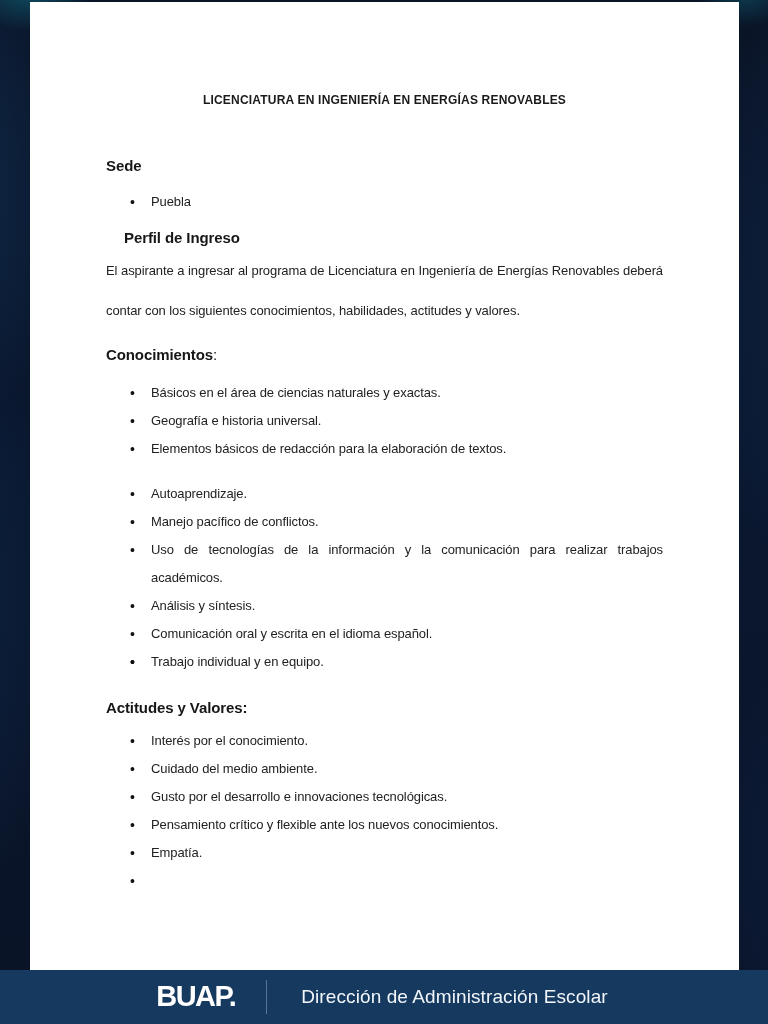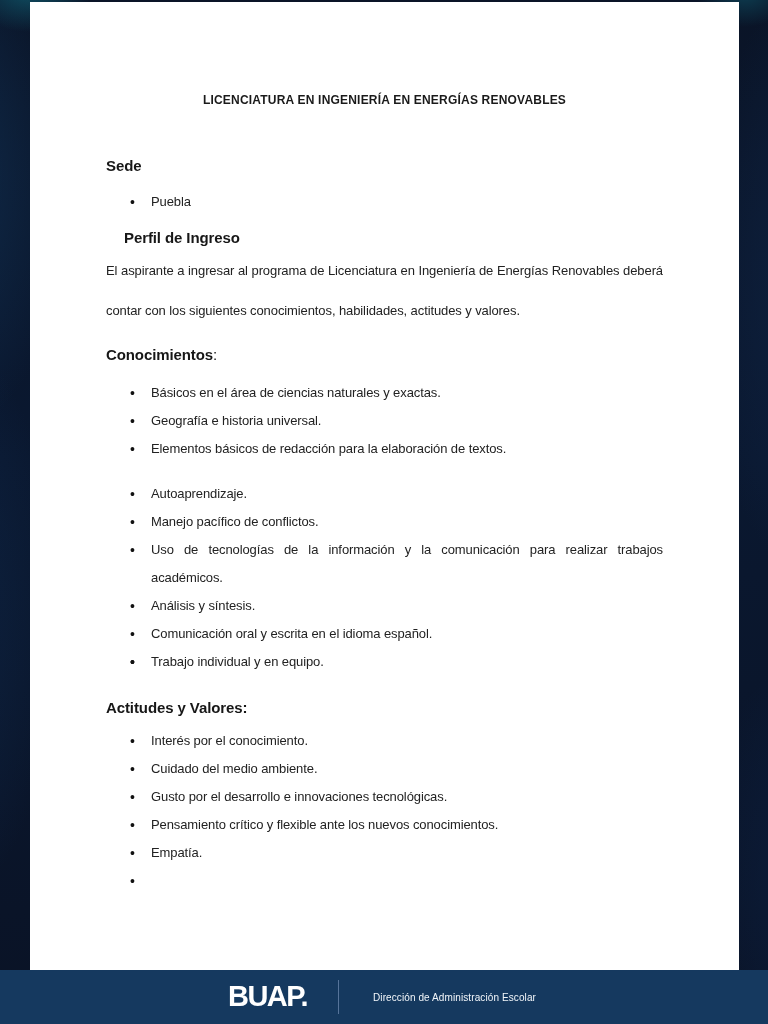--- a/index.html
+++ b/index.html
@@ -107,21 +107,21 @@
     line-height: 1;
     padding-bottom: 2px;
   }
   .footer-divider {
     width: 1px; height: 34px;
     background: #56749a;
     margin: 0 14px 0 11px;
   }
   .footer-dept {
     color: #f2f6fa;
-    font-size: 10px;
+    font-size: 19px;
     letter-spacing: 0.1px;
   }
 </style>
 </head>
 <body>
 
 <div class="page">
   <div class="page-content">
 
     <h1 class="doc-title">LICENCIATURA EN INGENIERÍA EN ENERGÍAS RENOVABLES</h1>

